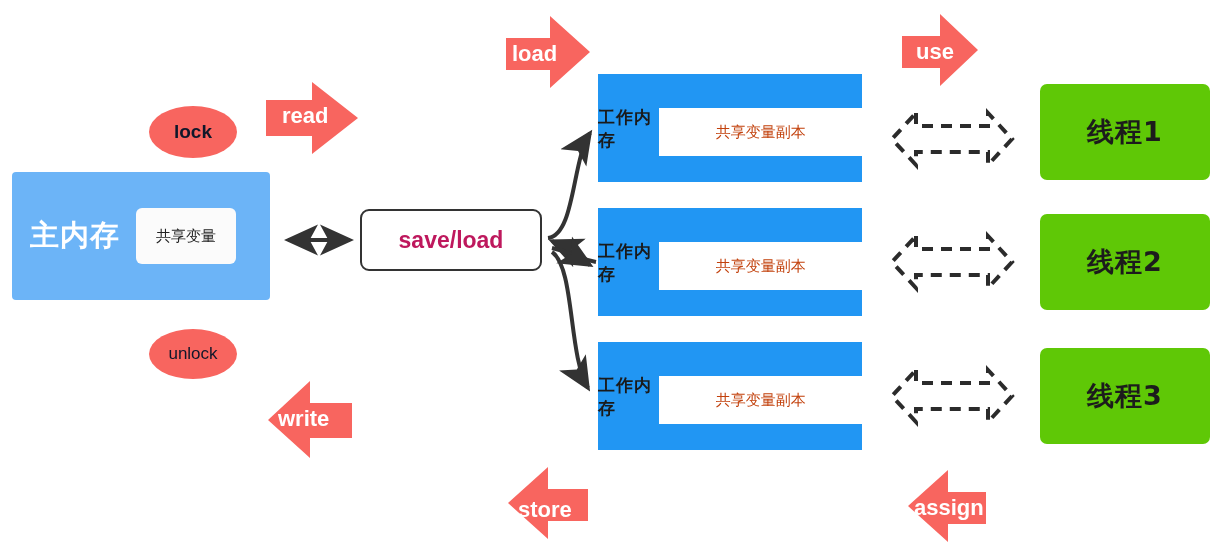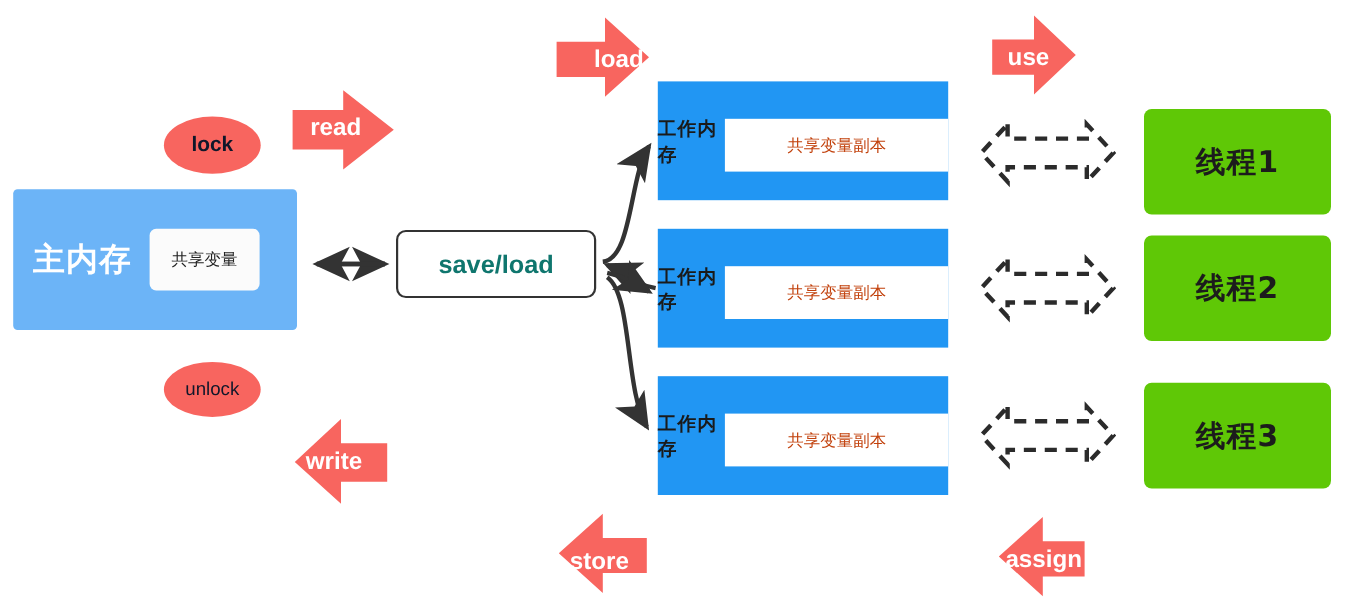--- a/index.html
+++ b/index.html
@@ -33,21 +33,21 @@
     display:flex;align-items:center;justify-content:center;
     color:#222;font-size:15px;
     font-family:"DejaVu Sans","Liberation Sans",sans-serif;
   }
 
   
   .saveload{
     left:360px;top:209px;width:182px;height:62px;
     border:2.5px solid #333;border-radius:9px;background:#fff;
     display:flex;align-items:center;justify-content:center;
-    font-size:23px;font-weight:bold;color:#0f766e;
+    font-size:23px;font-weight:bold;color:#be185d;
   }
 
   
   .work-mem{
     left:598px;width:264px;height:108px;
     background:#2196f3;
     display:flex;flex-direction:row;align-items:center;
     padding-top:8px;
   }
   .wm1{top:74px;}
@@ -67,21 +67,21 @@
 
   
   .thread{
     left:1040px;width:170px;height:96px;
     background:#5fc806;border-radius:7px;
     display:flex;align-items:center;justify-content:center;
     color:#1c1c1c;font-weight:bold;font-size:27px;
     font-family:"DejaVu Sans","Liberation Sans",sans-serif;
     letter-spacing:1px;
   }
-  .t1{top:84px;margin-top:15px;}
+  .t1{top:84px;}
   .t2{top:214px;}
   .t3{top:348px;}
 
   
   .pill{
     background:#f8655f;border-radius:50%;
     display:flex;align-items:center;justify-content:center;
     color:#0f172a;
   }
   .lock{left:149px;top:106px;width:88px;height:52px;font-size:19px;font-weight:bold;}
@@ -169,21 +169,21 @@
     <g>
       <path d="M588,489 L548,489 L548,467 L508,503 L548,539 L548,521 L588,521 Z" fill="#f8655f"></path>
     </g>
 
     <g>
       <path d="M352,403 L310,403 L310,381 L268,420 L310,458 L310,438 L352,438 Z" fill="#f8655f"></path>
     </g>
   </svg>
 
   <div class="arrow-label" style="left:282px;top:103px;">read</div>
-  <div class="arrow-label" style="left:540px;top:41px;">load</div>
+  <div class="arrow-label" style="left:512px;top:41px;">load</div>
   <div class="arrow-label" style="left:916px;top:39px;">use</div>
   <div class="arrow-label" style="left:914px;top:495px;">assign</div>
   <div class="arrow-label" style="left:518px;top:497px;">store</div>
   <div class="arrow-label" style="left:278px;top:406px;">write</div>
 
   <div class="abs pill lock">lock</div>
   <div class="abs main-mem">
     <div class="main-mem-label">主内存</div>
     <div class="shared-var">共享变量</div>
   </div>

